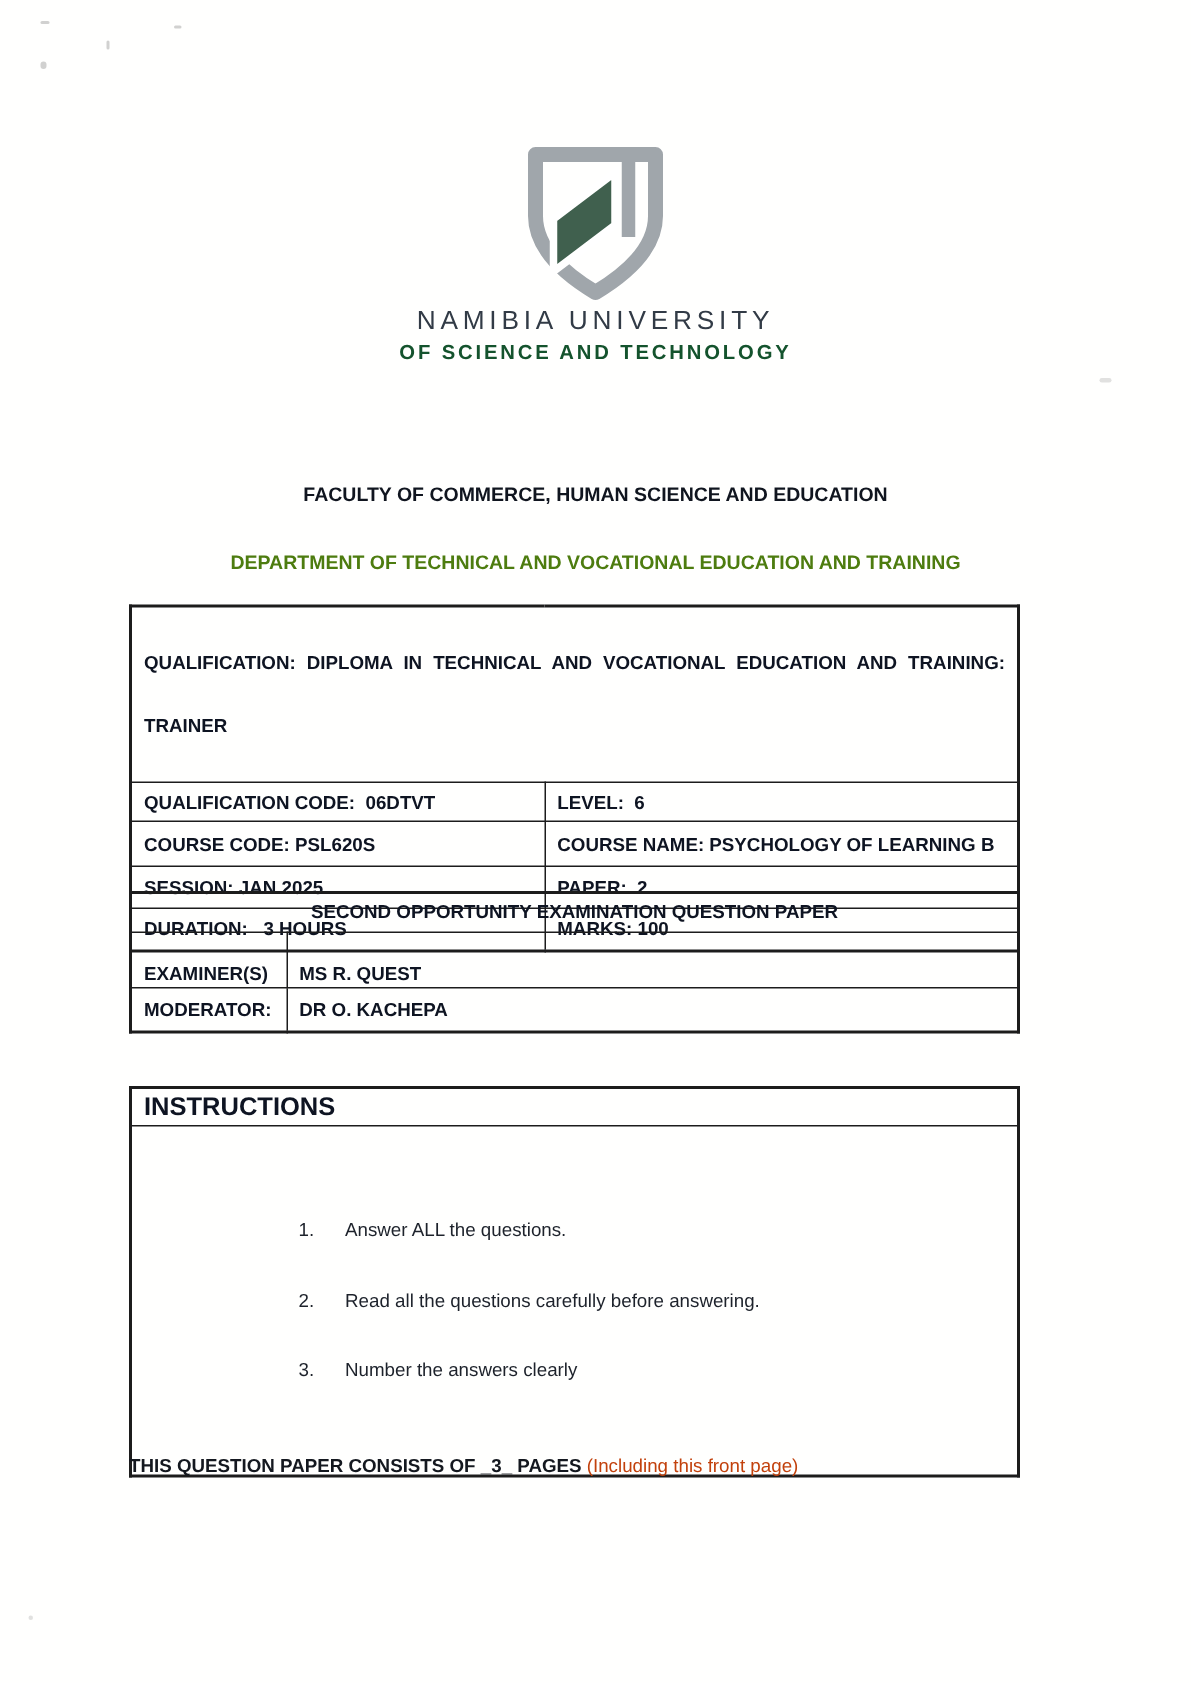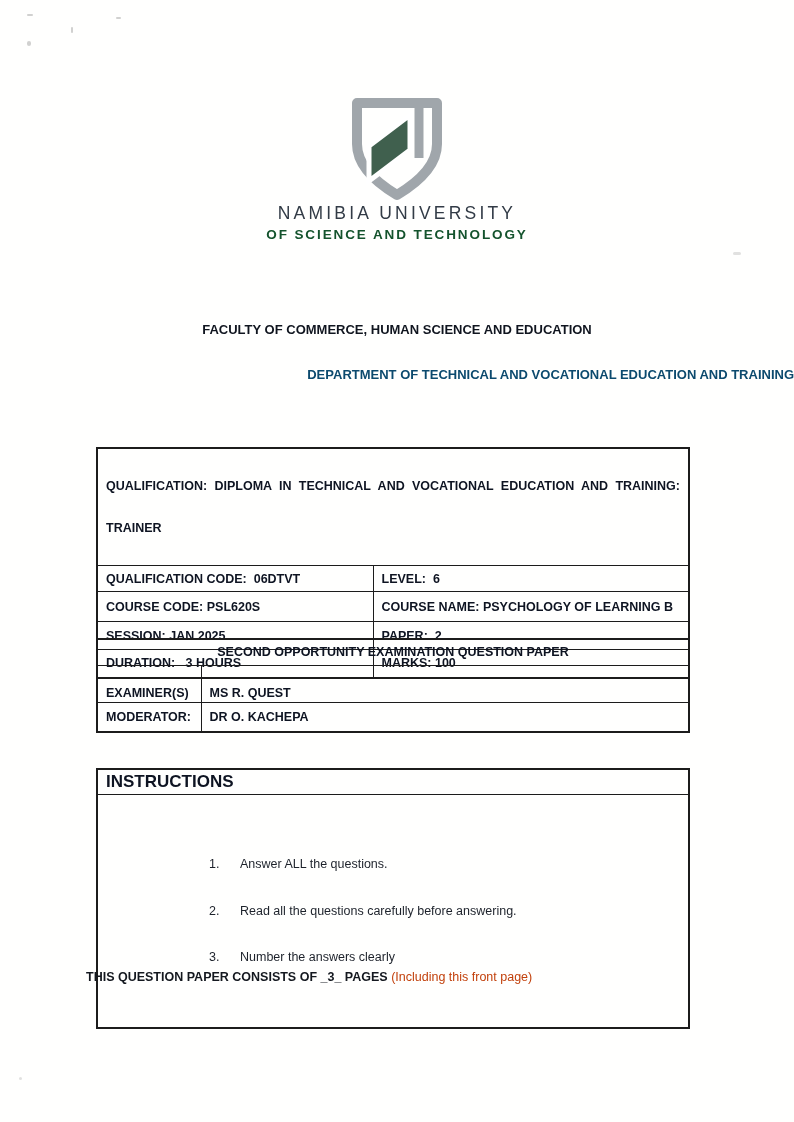--- a/index.html
+++ b/index.html
@@ -11,25 +11,25 @@
 
   
   .logo-wrap{position:absolute;top:96px;left:50%;transform:translateX(-50%);width:132px;height:108px;}
   .wordmark1{position:absolute;top:203px;left:0;width:100%;text-align:center;
              font-size:17.5px;font-weight:400;letter-spacing:3.2px;color:#323b46;}
   .wordmark2{position:absolute;top:227px;left:0;width:100%;text-align:center;
              font-size:13.5px;font-weight:700;letter-spacing:1.9px;color:#14532d;}
 
   .faculty{position:absolute;top:322px;left:0;width:100%;text-align:center;
            font-size:13px;font-weight:700;color:#10151f;}
-  .department{position:absolute;top:367px;left:0;width:100%;text-align:right;
-              font-size:13px;font-weight:700;color:#0c4a6e;}
+  .department{position:absolute;top:367px;left:0;width:100%;text-align:center;
+              font-size:13px;font-weight:700;color:#4d7c0f;}
 
-  table{border-collapse:collapse;table-layout:fixed;position:absolute;left:96px;width:594px;
-        font-size:12.5px;color:#0e1422;margin-top:44px;}
+  table{border-collapse:collapse;table-layout:fixed;position:absolute;left:86px;width:594px;
+        font-size:12.5px;color:#0e1422;}
   table, td, th{border:1.5px solid #1c1c1c;}
   table{border-width:2px;}
   td{font-weight:700;padding:2px 8px;vertical-align:middle;white-space:pre-wrap;}
 
   .t-course{top:403px;}
   .t-course .r-qual{height:40px;}
   .t-course .r2{height:26px;}
   .t-course .r3{height:30px;}
   .t-course .r4{height:28px;}
   .t-course .r5{height:28px;}

